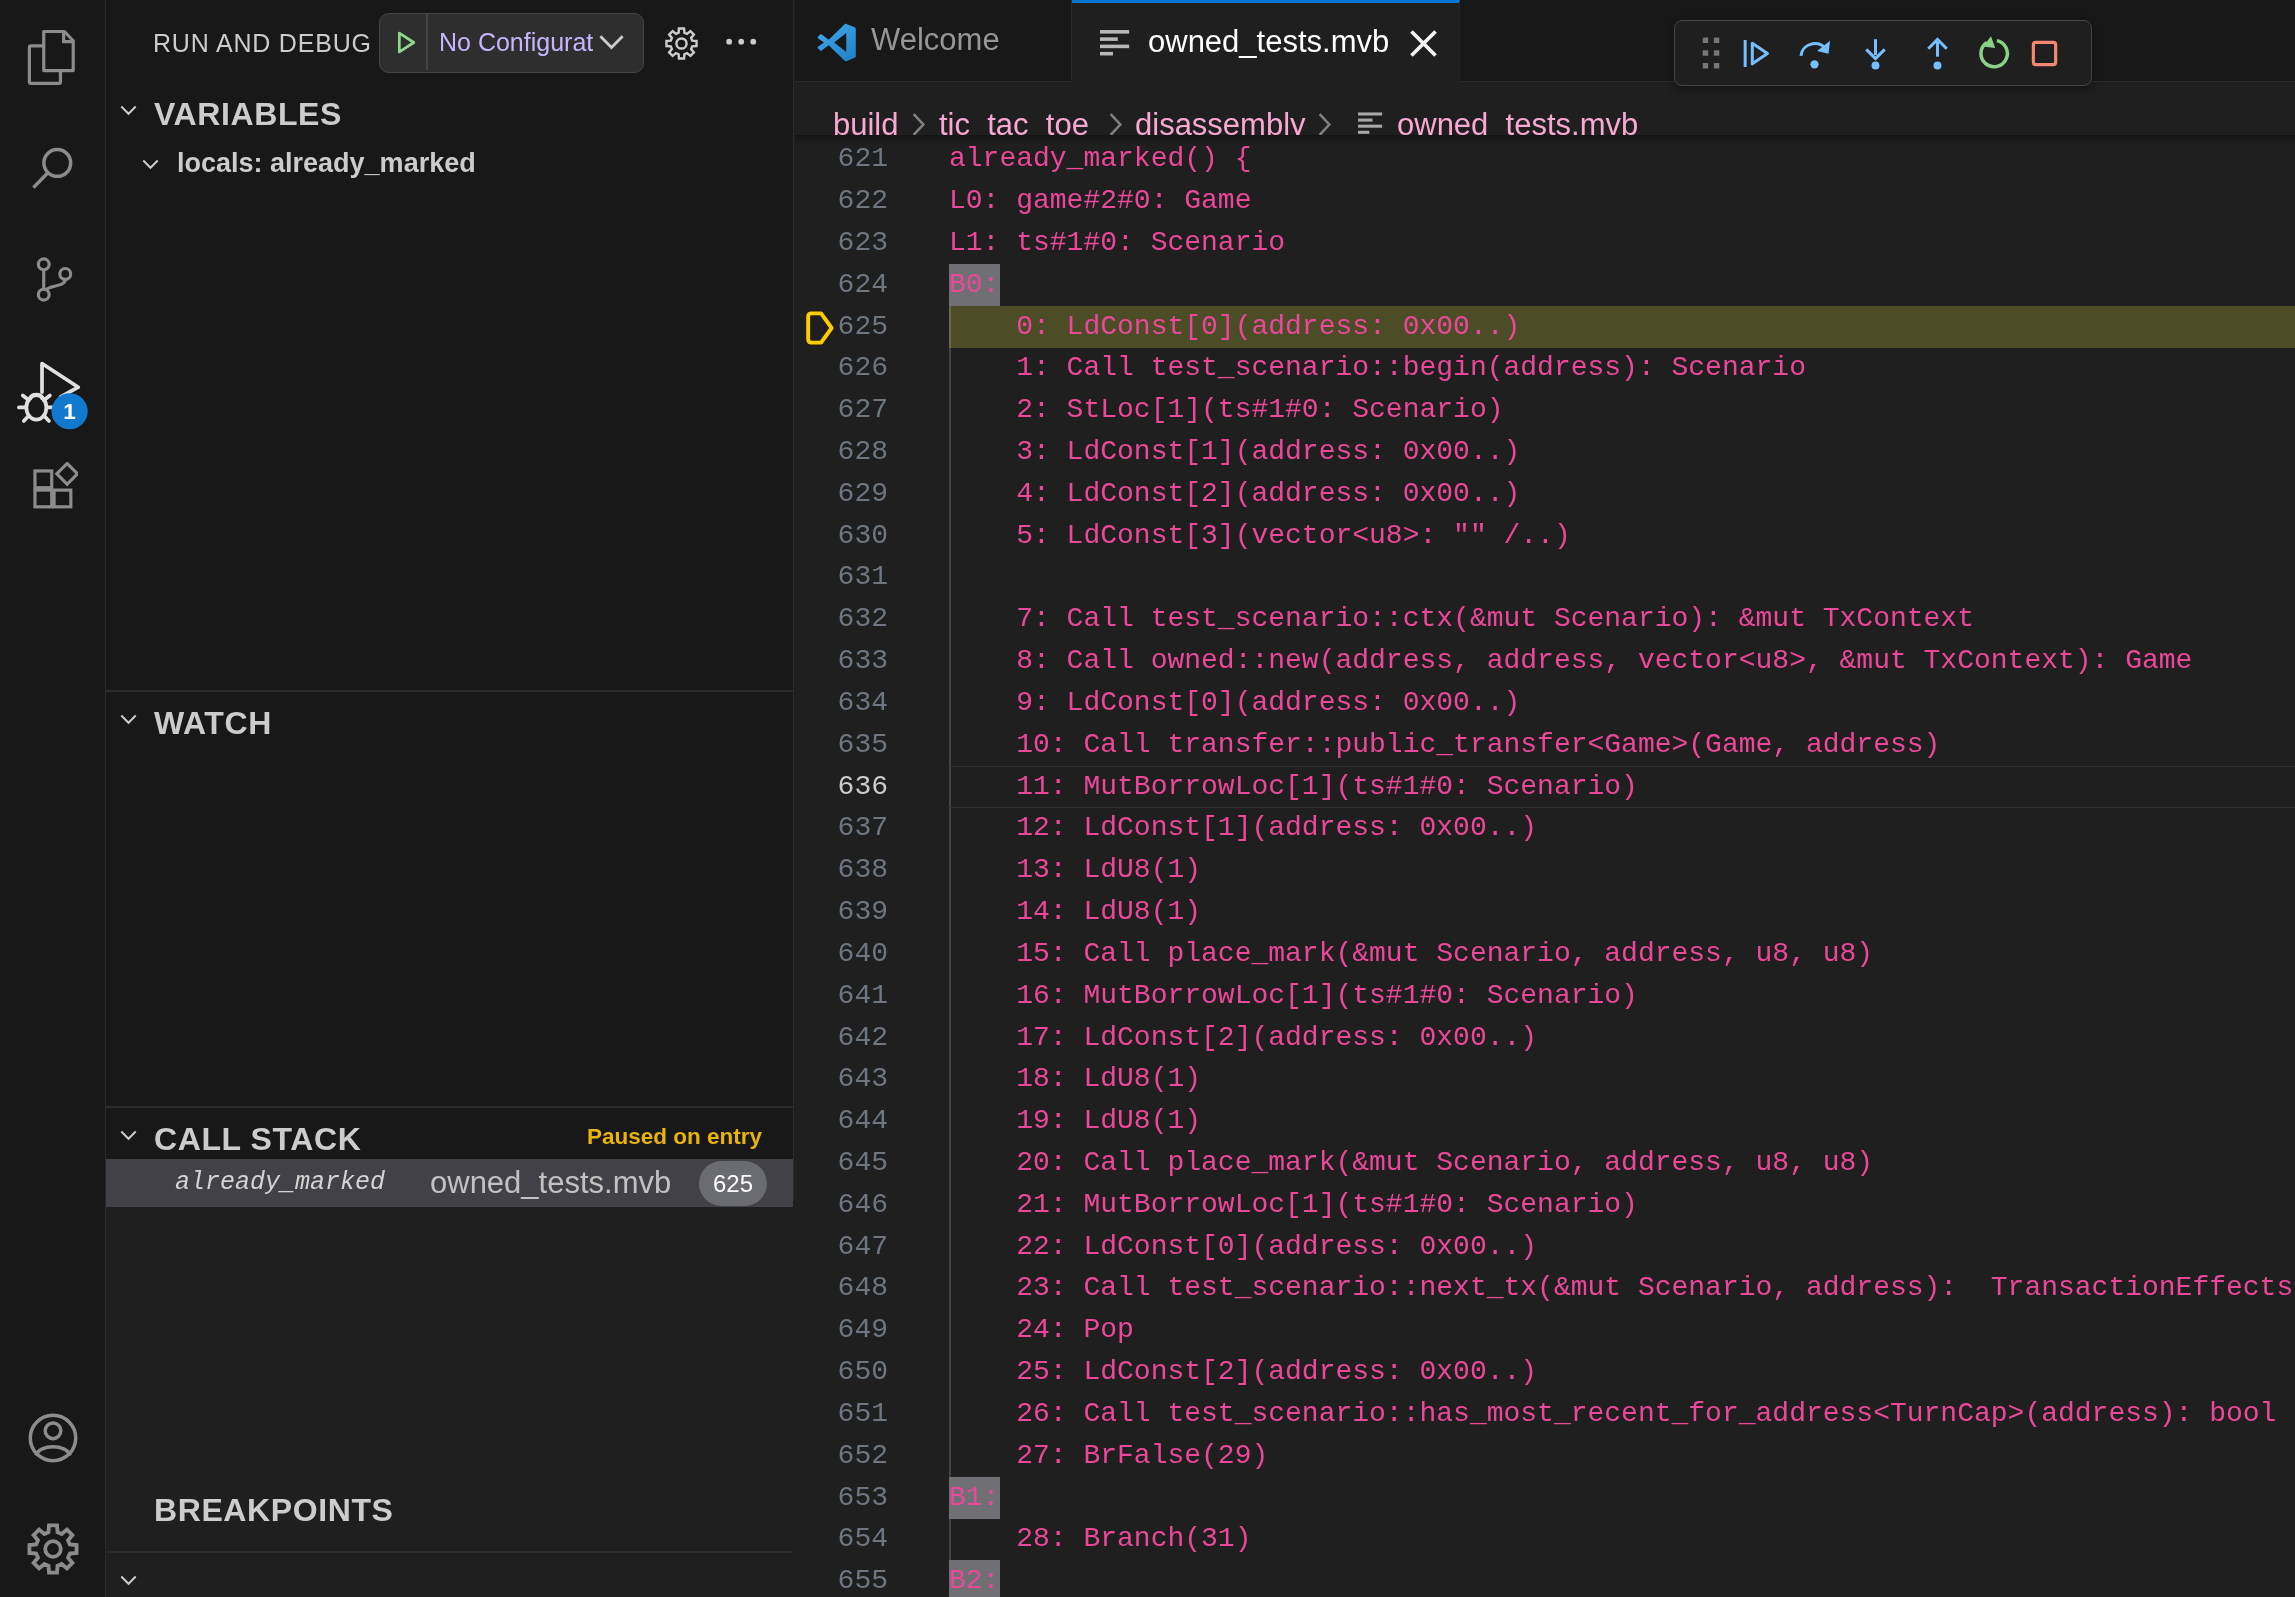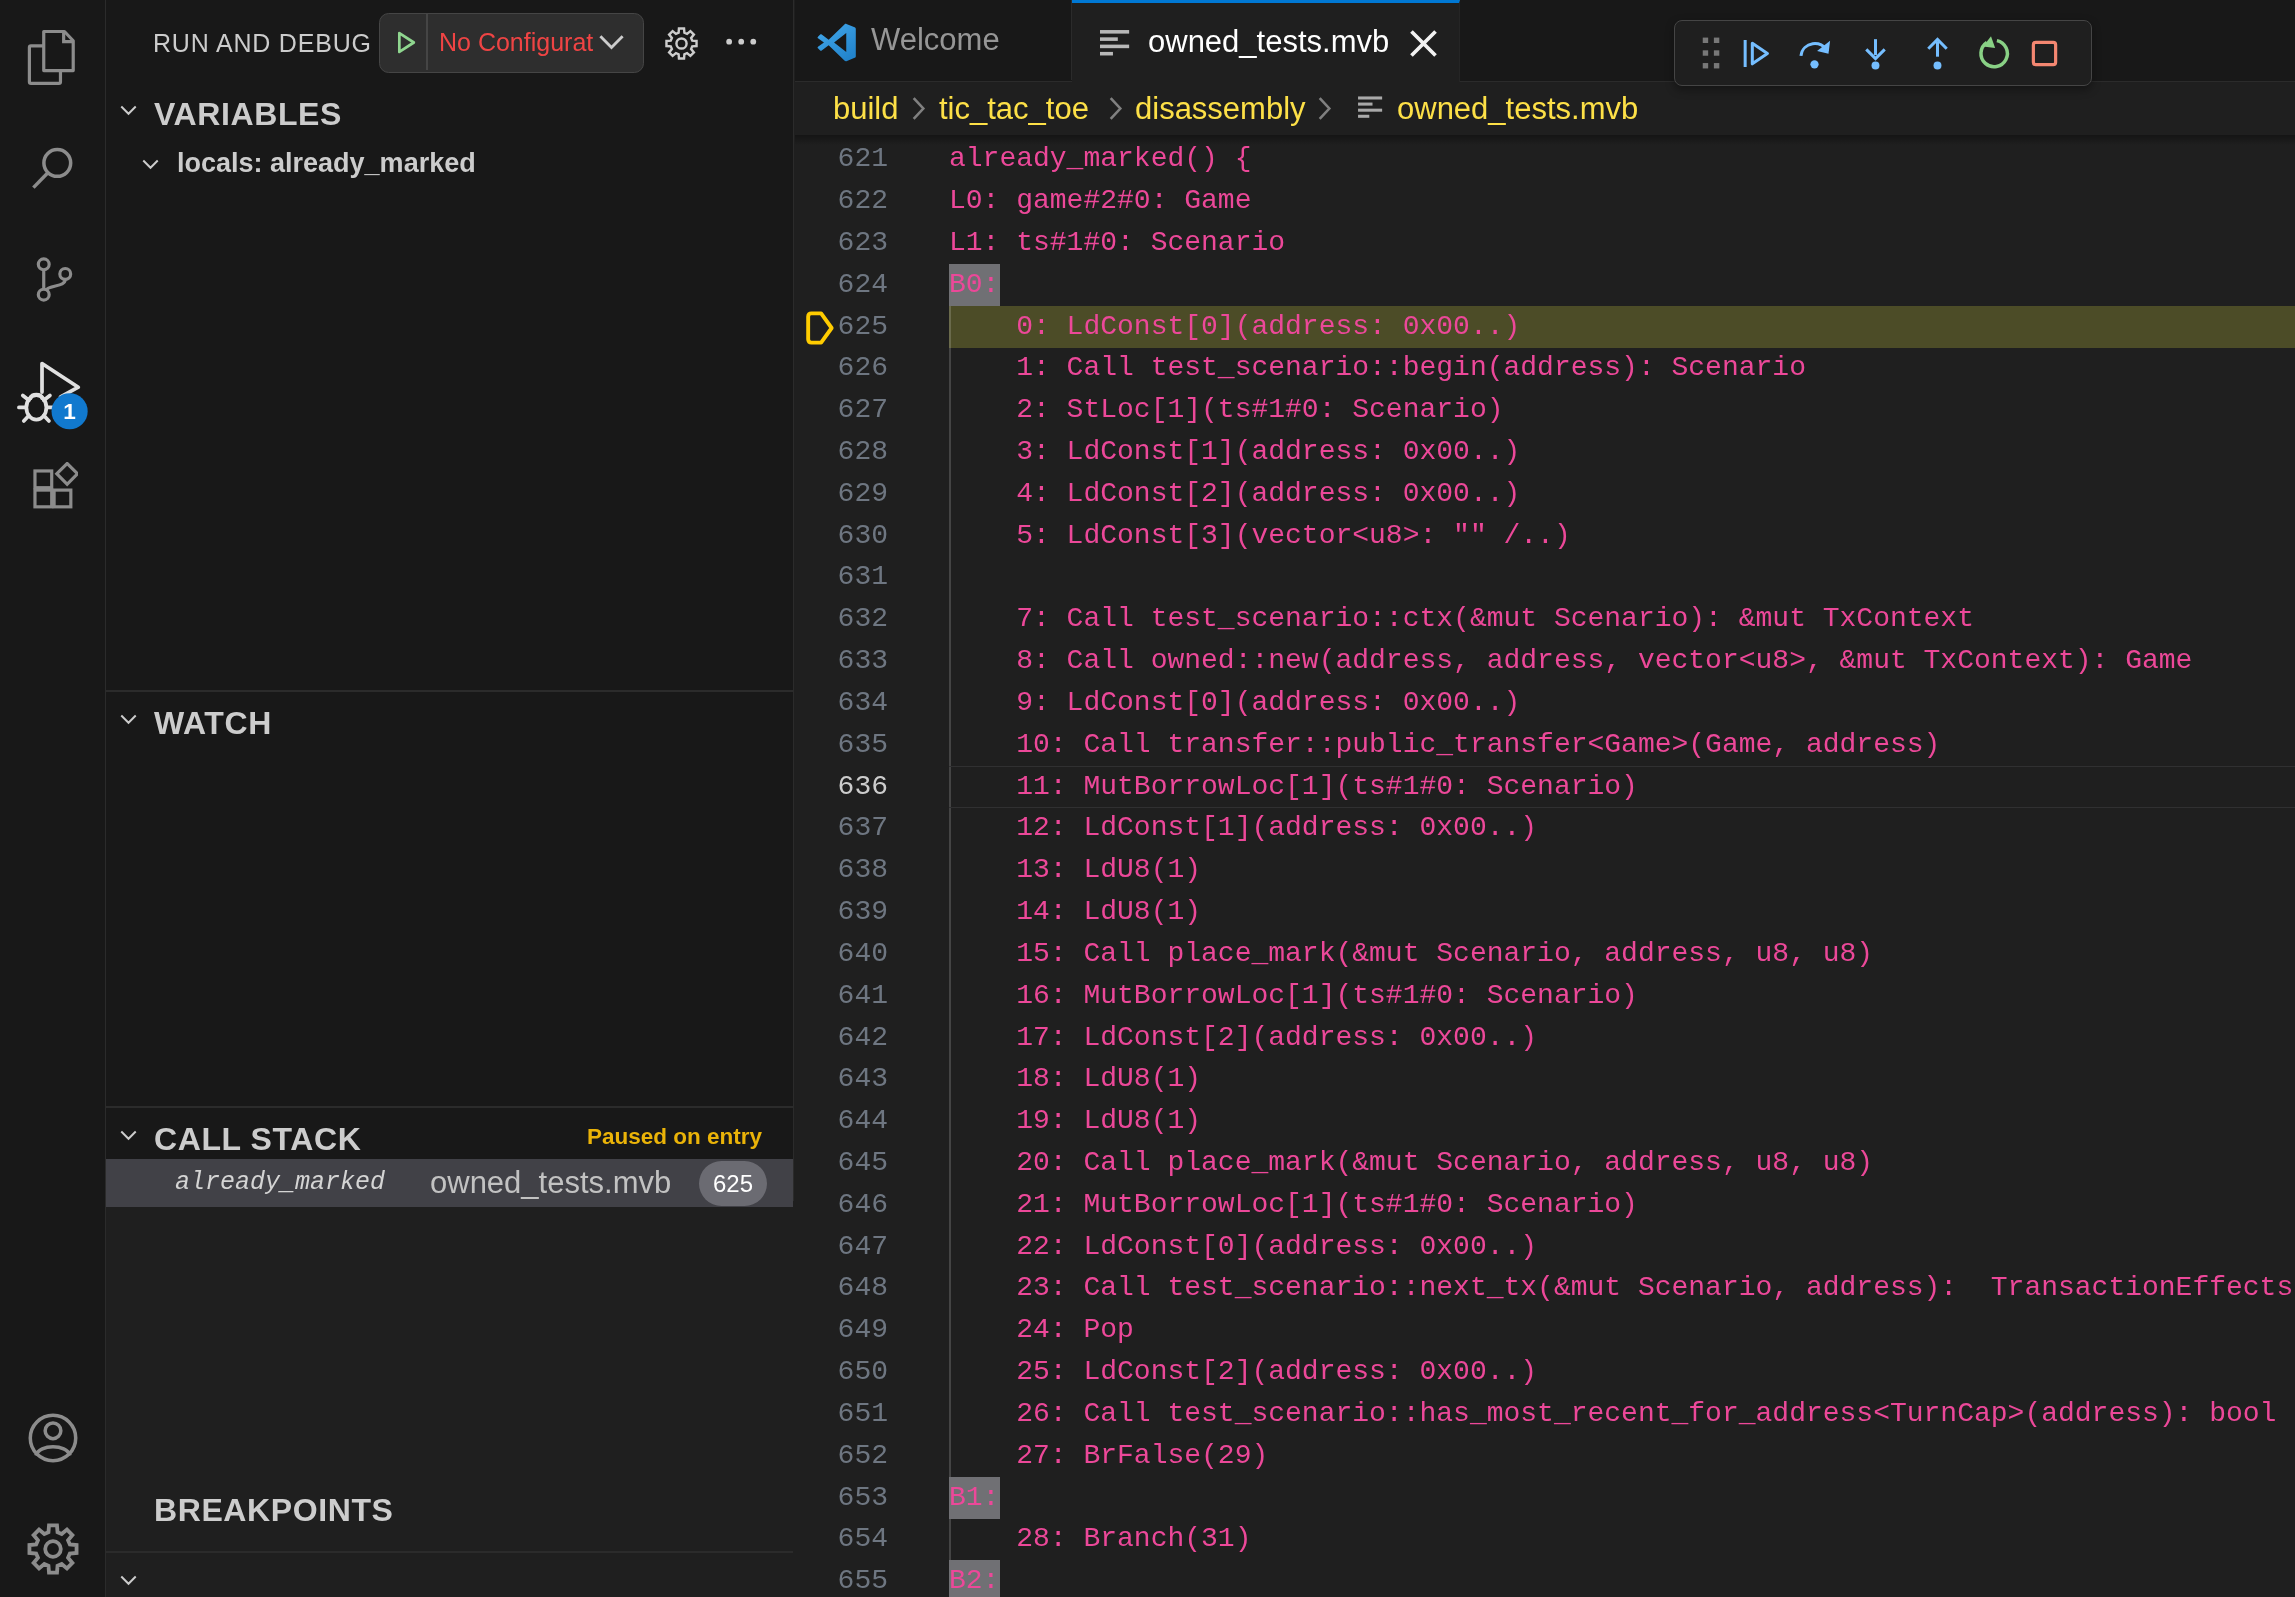--- a/index.html
+++ b/index.html
@@ -15,27 +15,27 @@
   
   #sidebar { left:106px; top:0; width:688px; height:1201px; background:#181818; border-right:1.6px solid #2b2b2b; }
   .sbtitle { position:absolute; font-size:25px; letter-spacing:0.8px; color:#cccccc; }
   .shead { position:absolute; font-weight:bold; font-size:32px; color:#cccccc; letter-spacing:0.6px; }
   .sdiv { position:absolute; left:0; width:687px; height:1.6px; background:#2b2b2b; }
   .chev { position:absolute; }
 
   
   #dbg-btn { position:absolute; left:273px; top:13px; width:265px; height:60px; background:#2e2e2e; border:1.6px solid #454545; border-radius:9.7px; }
   #dbg-btn .sep { position:absolute; left:46px; top:0px; width:1.6px; height:56px; background:#454545; }
-  #dbg-btn .lbl { position:absolute; left:59px; top:0; width:162px; height:56px; line-height:56px; font-size:25px; color:#ef4444; overflow:hidden; white-space:nowrap; }
+  #dbg-btn .lbl { position:absolute; left:59px; top:0; width:162px; height:56px; line-height:56px; font-size:25px; color:#c4b5fd; overflow:hidden; white-space:nowrap; }
 
   
   #tabstrip { left:795px; top:0; width:1501px; height:82px; background:#181818; border-bottom:1.6px solid #2b2b2b; }
   #tab-welcome { position:absolute; left:0; top:0; width:277px; height:80px; border-right:1.6px solid #2b2b2b; }
   #tab-active { position:absolute; left:277px; top:0; width:388px; height:82px; background:#1f1f1f; border-top:3.2px solid #0078d4; border-right:1.6px solid #252525; }
-  #breadcrumb { left:795px; top:82px; width:1501px; height:53px; background:#1f1f1f; font-size:31px; color:#fde047; }
+  #breadcrumb { left:795px; top:98px; width:1501px; height:53px; background:#1f1f1f; font-size:31px; color:#f9a8d4; }
   #breadcrumb .bc { position:absolute; top:0; height:53px; line-height:53px; }
 
   
   #dtoolbar { left:1674px; top:20px; width:418px; height:66px; background:#1f1f1f; border:1.6px solid #454545; border-radius:8px; box-shadow:0 3.2px 8px rgba(0,0,0,.35); }
   #dtoolbar svg { position:absolute; top:15.3px; }
 
   
   #code { left:795px; top:135px; width:1501px; height:1462px; background:#1f1f1f; }
   .crow { position:absolute; left:0; width:1501px; height:42px; font-family:"Liberation Mono", monospace; font-size:28px; line-height:42px; white-space:pre; }
   .ln { position:absolute; left:0; top:0; width:93px; text-align:right; color:#6e7681; }

